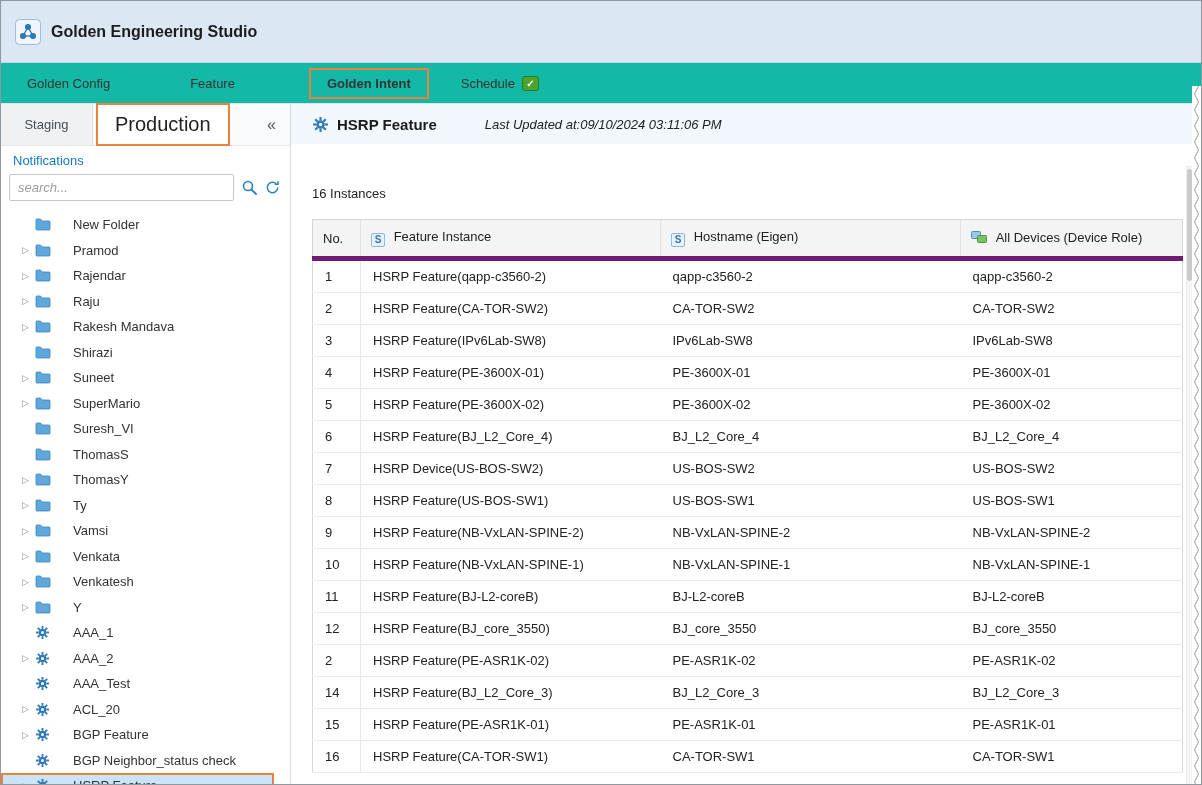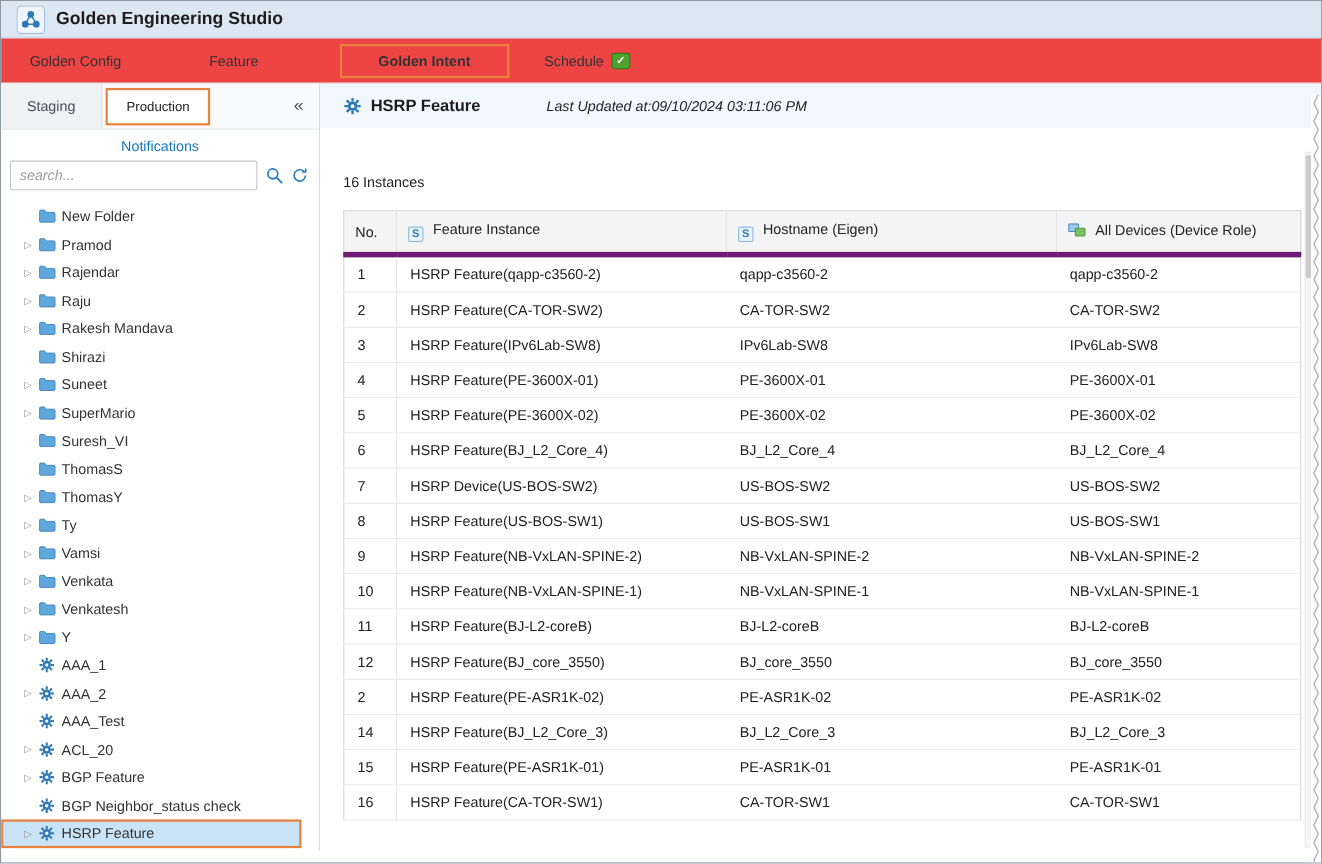--- a/index.html
+++ b/index.html
@@ -3,74 +3,74 @@
 <meta charset="utf-8">
 <style>
   * { box-sizing: border-box; margin: 0; padding: 0; }
   html,body { width:1202px; height:785px; }
   body {
     font-family: "Liberation Sans", sans-serif;
     background:#fff; color:#222; overflow:hidden; position:relative;
     border:1px solid #8f98a0;
   }
   
-  .titlebar { height:34px; background:#dbe7f2; border-bottom:1px solid #c6d4e2;
+  .titlebar { height:62px; background:#dbe7f2; border-bottom:1px solid #c6d4e2;
     display:flex; align-items:center; gap:10px; padding:0 14px; }
   .logo { width:26px; height:26px; display:inline-flex; }
   .app-title { font-size:16px; font-weight:bold; color:#1c1c1c; }
 
   
-  .navbar { height:41px; background:#ef4444; border-bottom:1px solid #e2e2e2;
+  .navbar { height:41px; background:#14b8a6; border-bottom:1px solid #e2e2e2;
     display:flex; align-items:center; padding-left:14px; }
   .nav-tab { font-size:13px; color:#333; padding:8px 12px; display:flex; align-items:center; gap:7px; cursor:default; }
   .nav-tab:nth-child(1){ margin-right:56px; }
   .nav-tab:nth-child(2){ margin-right:62px; }
   .nav-tab:nth-child(3){ margin-right:20px; }
-  .nav-tab.active { border:2px solid #e8823d; font-weight:bold; padding:6px 33px; }
+  .nav-tab.active { border:2px solid #e8823d; font-weight:bold; padding:6px 16px; }
   .badge { width:17px; height:15px; background:#4ca32e; border:1px solid #2f7d1d; border-radius:3px;
     color:#fff; font-size:10px; line-height:13px; text-align:center; font-weight:bold; }
 
   
   .bodyrow { display:flex; height:697px; }
 
   
   .sidebar { width:290px; flex:none; border-right:1px solid #d5dde3; background:#fff;
     display:flex; flex-direction:column; }
   .sidebar-tabs { height:42px; flex:none; background:#f8fafc; border-bottom:1px solid #e3e8ec;
     display:flex; align-items:center; }
   .tab-staging { align-self:stretch; width:92px; background:#f0f1f2; border-right:1px solid #dde2e6;
     display:flex; align-items:center; justify-content:center; font-size:13px; color:#44505a; }
   .tab-production { margin-left:3px; padding:8px 17px; border:2px solid #e8823d; background:#fff;
-    font-size:12px; color:#222; }
+    font-size:20px; color:#222; }
   .collapse { margin-left:auto; padding-right:14px; color:#4a5660; font-size:16px; cursor:default; }
-  .notifications { flex:none; display:flex; justify-content:center; padding:7px 12px 3px; }
+  .notifications { flex:none; display:flex; justify-content:flex-start; padding:7px 12px 3px; }
   .notifications span { color:#1878be; font-size:13px; cursor:default; }
   .search-row { flex:none; display:flex; align-items:center; gap:7px; padding:3px 10px 8px 8px; }
   .search-input { flex:1; height:27px; border:1px solid #c6c6c6; border-radius:2px; padding:0 8px;
     font-size:13px; font-family:"Liberation Sans",sans-serif; color:#333; outline:none; }
   .search-input::placeholder { font-style:italic; color:#9c9c9c; }
   .iconbtn { display:inline-flex; align-items:center; cursor:default; }
 
   
   .tree { flex:1; overflow:hidden; padding-top:3px; }
   .tree-item { height:25.5px; display:flex; align-items:center; padding-left:21px;
     font-size:13px; color:#333; cursor:default; }
   .tree-item .arrow { width:13px; flex:none; font-size:9px; color:#8e8e8e; visibility:hidden; }
   .tree-item.has-arrow .arrow { visibility:visible; }
   .tree-icon { width:18px; flex:none; display:none; align-items:center; }
   .tree-item.k-folder .folder-ic { display:inline-flex; }
   .tree-item.k-feature .gear-ic { display:inline-flex; }
-  .tree-label { margin-left:3px; white-space:nowrap; }
+  .tree-label { margin-left:20px; white-space:nowrap; }
   .tree-item.selected { background:#cbe3f6; border:2px solid #e8823d; width:273px; padding-left:19px; }
 
   
   .main { flex:1; position:relative; background:#fff; overflow:hidden; }
   .main-header { height:40px; background:#f1f7fc; display:flex; align-items:center; padding-left:21px; gap:8px; }
   .main-title { font-size:15px; font-weight:bold; color:#1c1c1c; }
-  .last-updated { font-style:italic; font-size:13px; color:#222; margin-left:52px; }
+  .last-updated { font-style:italic; font-size:13px; color:#222; margin-left:40px; }
   .instances { margin:42px 0 0 21px; font-size:13px; color:#222; }
   .table-wrap { margin:18px 18px 0 21px; }
   table { border-collapse:collapse; width:100%; font-size:13px; border:1px solid #d6d6d6; table-layout:fixed; }
   th { background:#f4f4f4; font-weight:normal; text-align:left; color:#222;
     padding:9px 10px; border-bottom:5px solid #701a75; border-right:1px solid #e3e3e3; }
   th:last-child { border-right:none; }
   td { padding:8px 12px; border-bottom:1px solid #eaeaea; color:#222; white-space:nowrap; overflow:hidden; }
   td:first-child { border-right:1px solid #e7e7e7; }
   .c-no { width:48px; }
   .c-fi, .c-hn { width:300px; }

